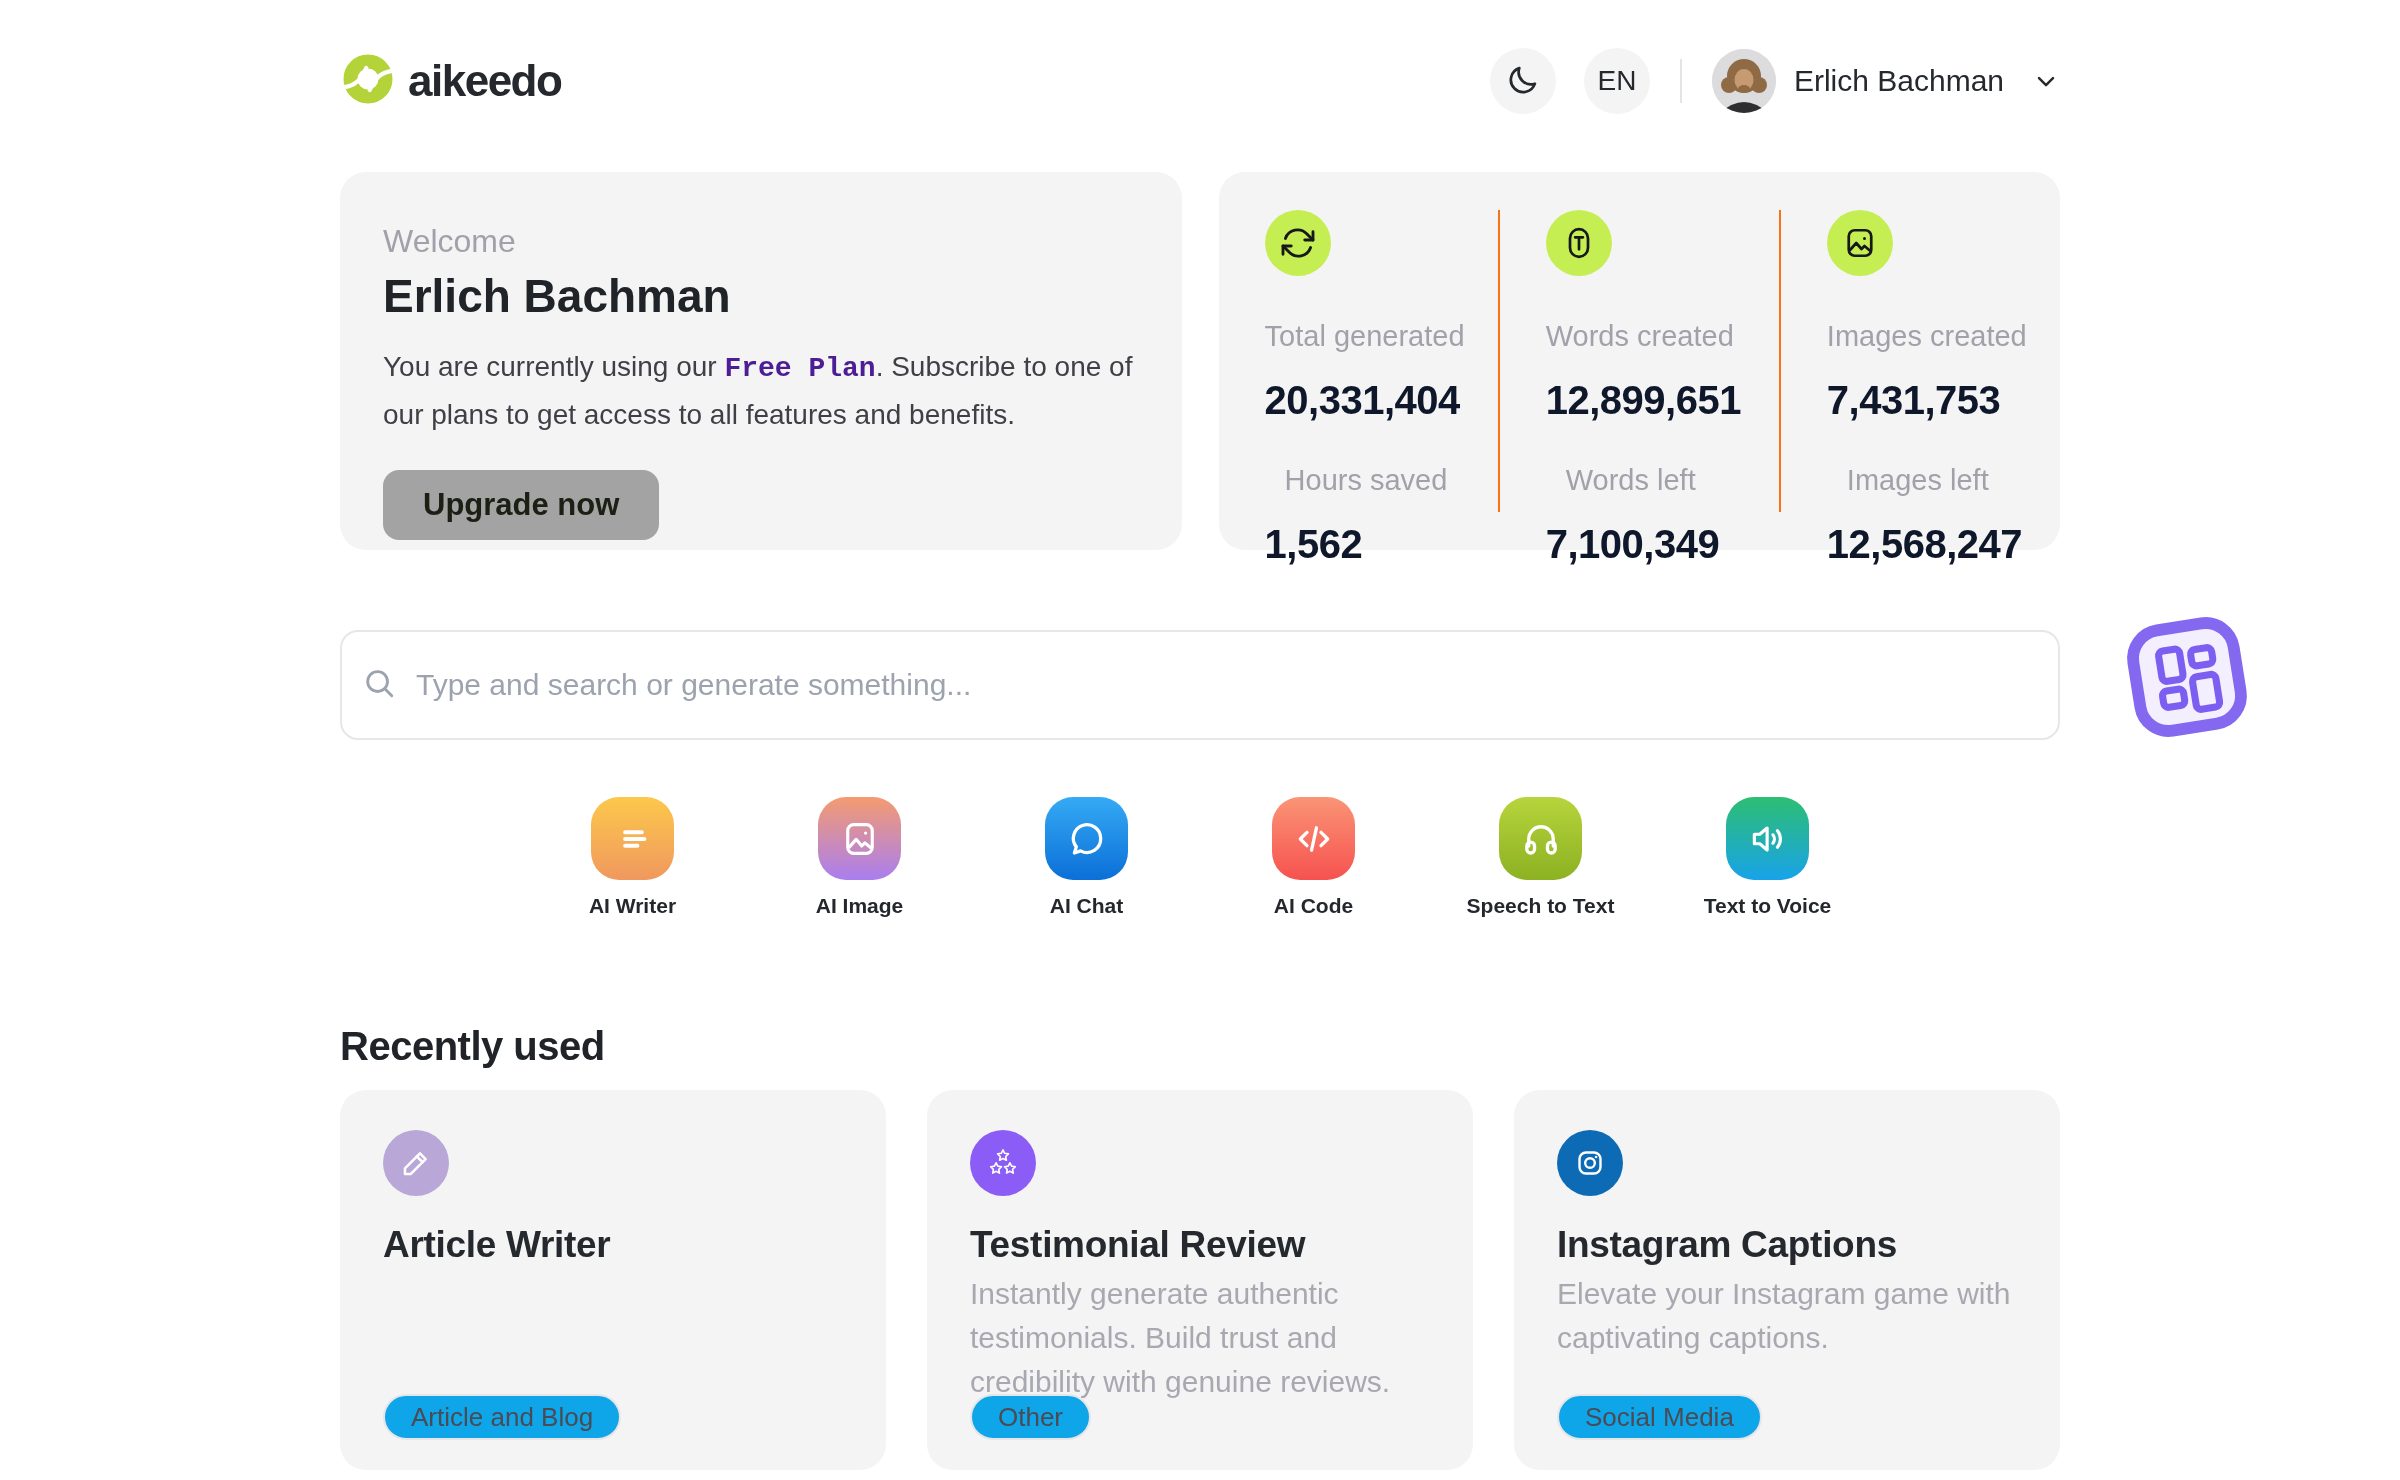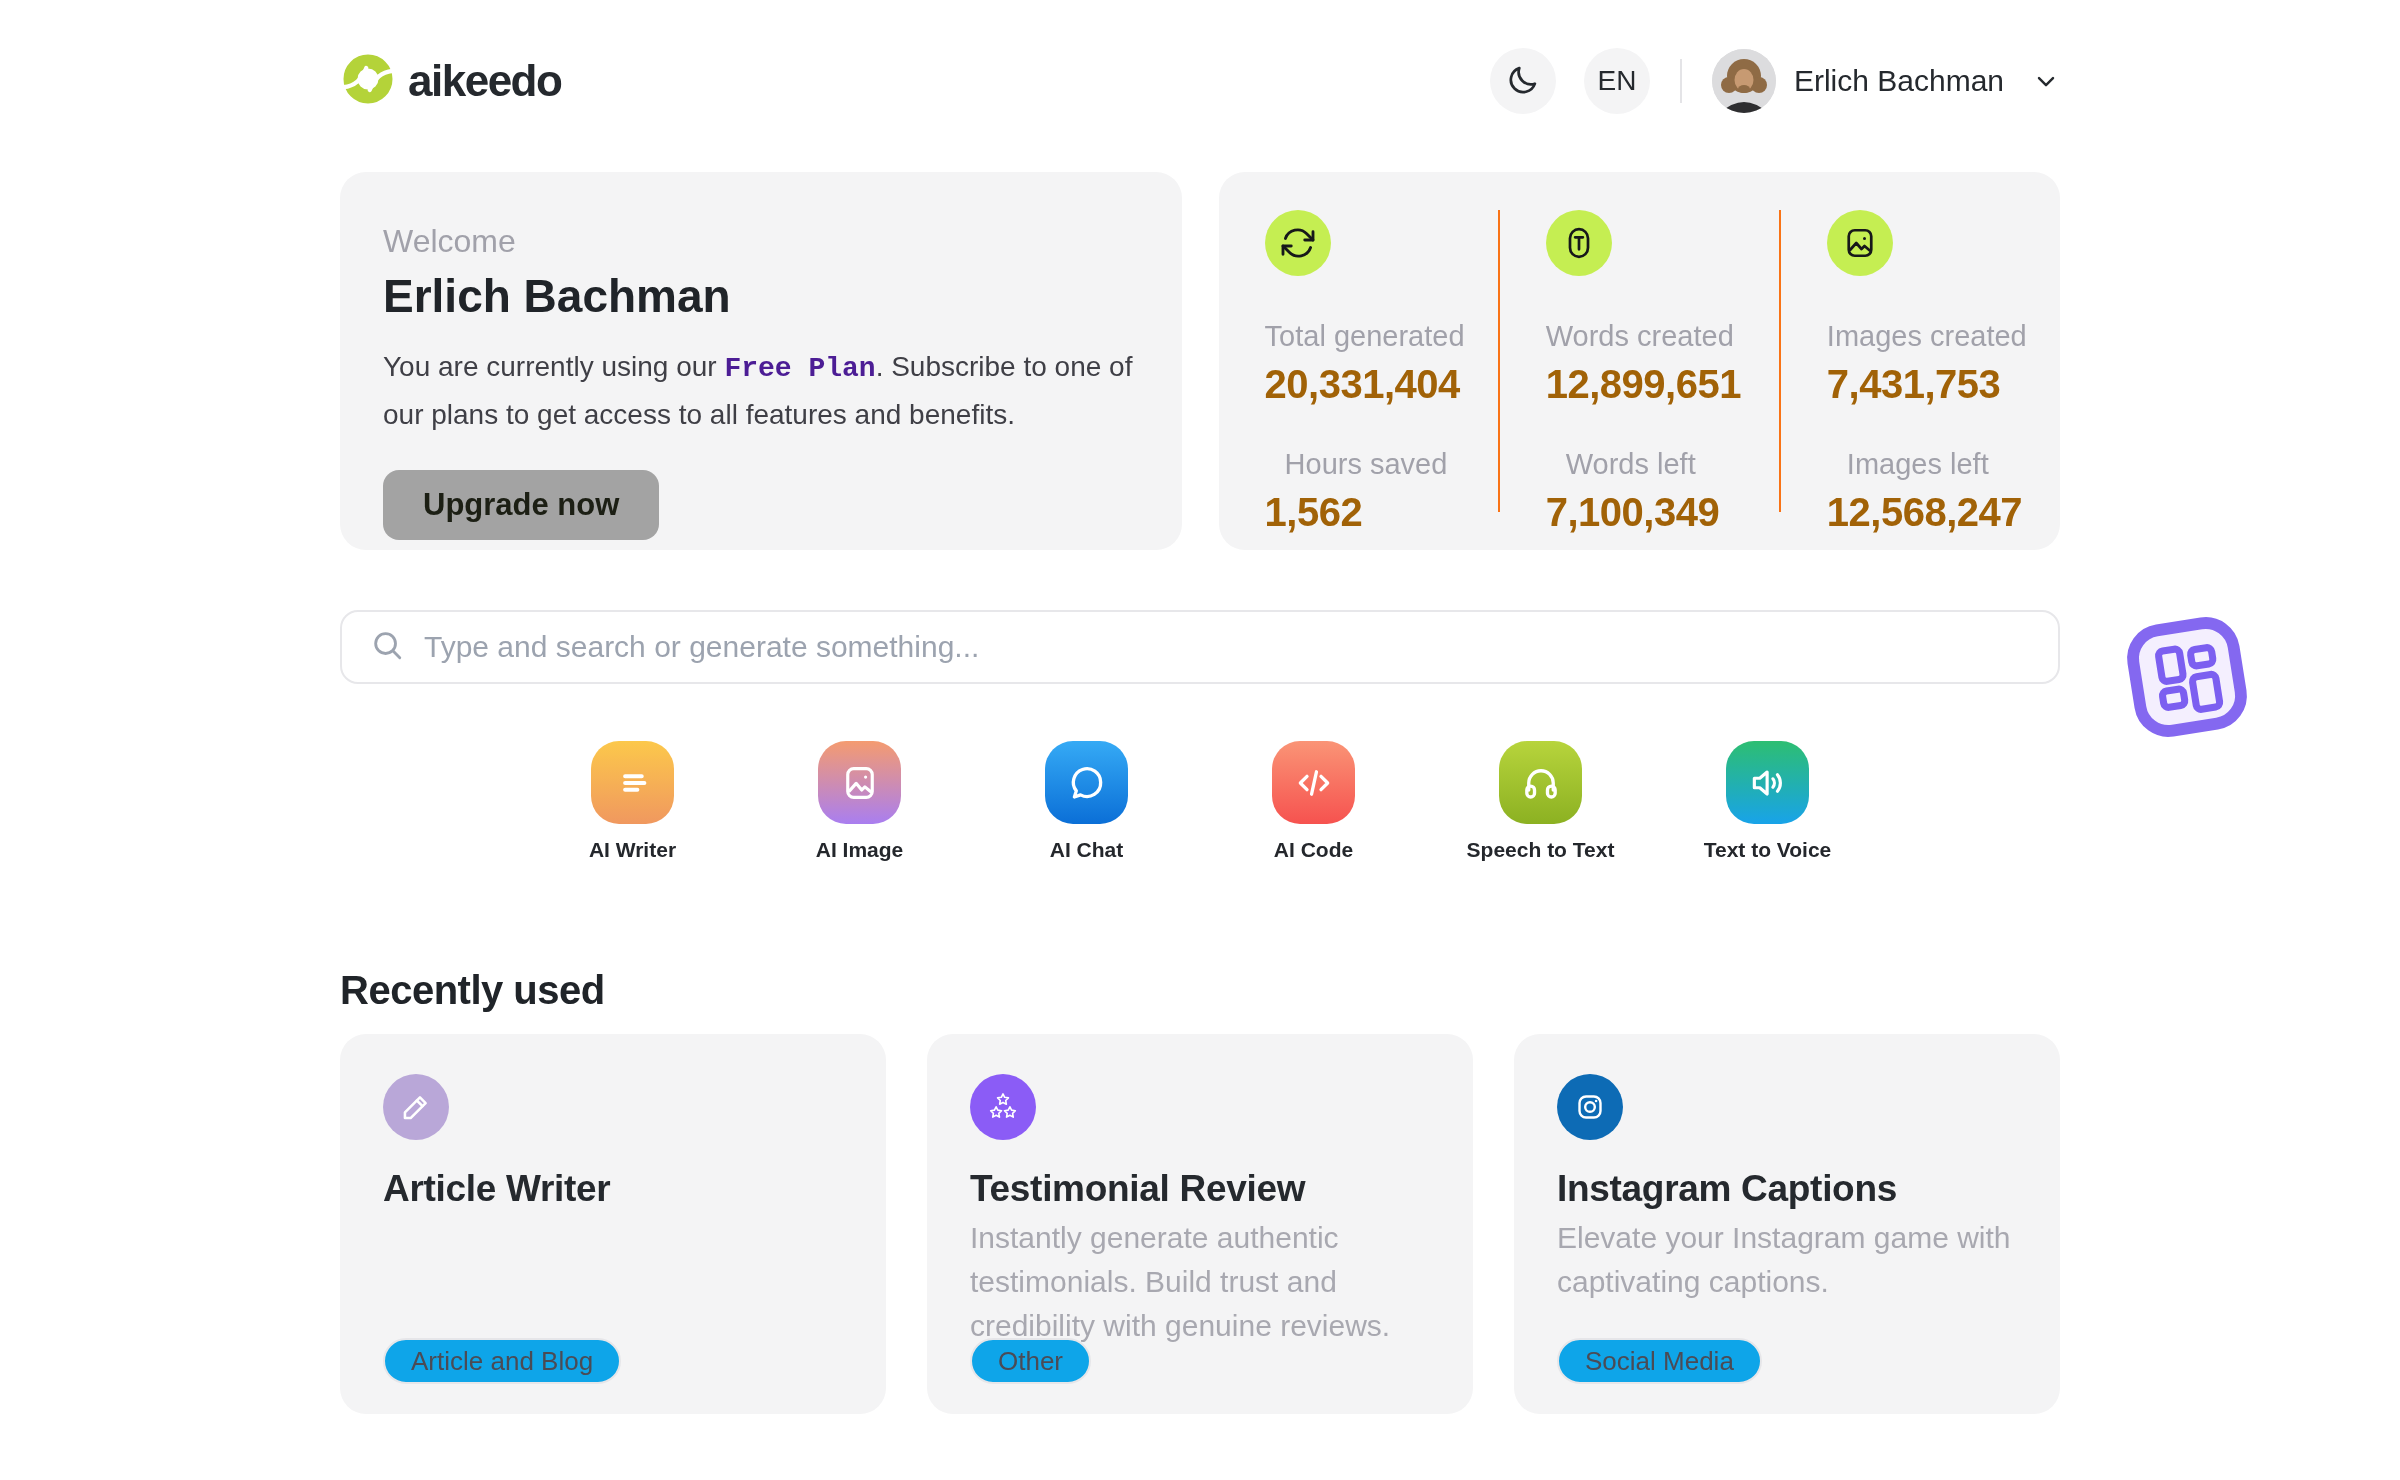--- a/index.html
+++ b/index.html
@@ -32,26 +32,26 @@
   .welcome-para strong { color:#4c1d95;font-family:Liberation Mono, monospace; }
   .cta-btn { margin-top:32px; height:70px; padding:0 40px; border:none; border-radius:16px;
              background:#a3a3a3; color:#1c1f14; font-family:"Liberation Sans",sans-serif;
              font-size:31px; font-weight:600; cursor:pointer; }
 
   .stats-card { width:843px; height:378px; display:flex; padding:38px 0; }
   .stat-col { flex:1 1 0; padding-left:46px; }
   .stat-col + .stat-col { border-left:2px solid #f97316; }
   .stat-bubble { width:66px; height:66px; border-radius:50%; background:#c5ee52; display:flex; align-items:center; justify-content:center; }
   .stat-label { margin-top:42px; font-size:29px; color:#a1a1aa; line-height:36px; }
-  .stat-value { margin-top:6px; font-size:40px; font-weight:700; color:#a16207; line-height:48px; letter-spacing:-0.5px; }
+  .stat-value { margin-top:22px; font-size:40px; font-weight:700; color:#0f172a; line-height:48px; letter-spacing:-0.5px; }
   .stat-label.second { margin-top:38px;margin-left:20px; }
 
   
-  .search-bar { margin-top:60px; height:74px; border:2px solid #e7e7ea; border-radius:18px; background:#fff;
-                display:flex; align-items:center; padding:0 28px; }
+  .search-bar { margin-top:80px; height:110px; border:2px solid #e7e7ea; border-radius:18px; background:#fff;
+                display:flex; align-items:center; padding:0 20px; }
   .search-bar input { flex:1; border:none; outline:none; font-family:"Liberation Sans",sans-serif;
                       font-size:30px; color:#3f3f46; margin-left:20px; background:transparent; }
   .search-bar input::placeholder { color:#9ca3af; }
 
   
   .floating-badge { position:absolute; left:2128px; top:618px; width:118px; height:118px; transform:rotate(-9deg); cursor:pointer; }
 
   
   .tools-row { margin-top:57px; display:flex; justify-content:center; }
   .tool-item { width:227px; display:flex; flex-direction:column; align-items:center; cursor:pointer; }

